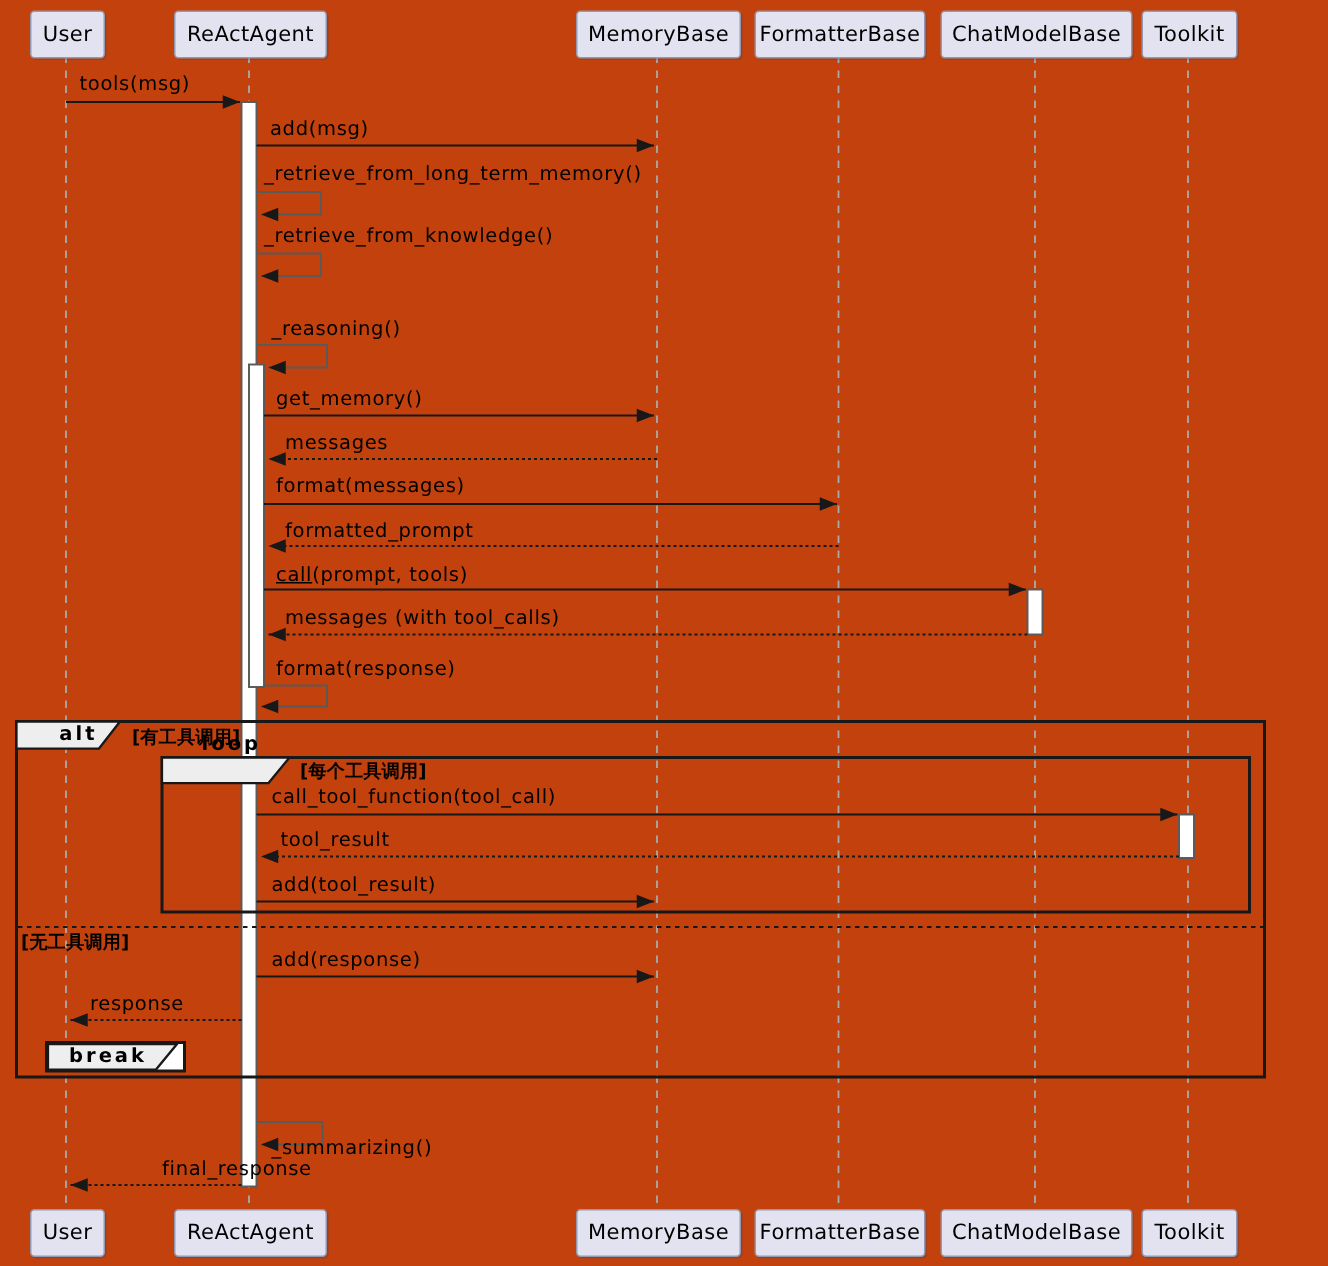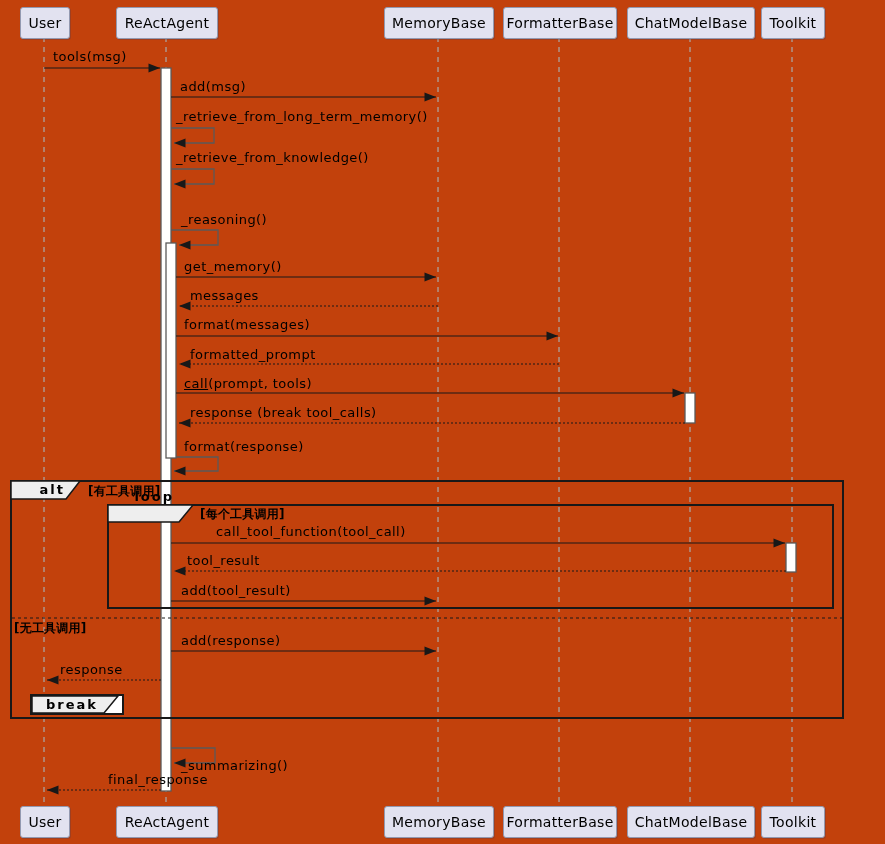--- a/index.html
+++ b/index.html
@@ -126,23 +126,23 @@
   <div class="msg" style="left:53px;top:50px;">tools(msg)</div>
   <div class="msg" style="left:180px;top:80px;">add(msg)</div>
   <div class="msg" style="left:176px;top:110px;">_retrieve_from_long_term_memory()</div>
   <div class="msg" style="left:176px;top:151px;">_retrieve_from_knowledge()</div>
   <div class="msg" style="left:181px;top:213px;">_reasoning()</div>
   <div class="msg" style="left:184px;top:260px;">get_memory()</div>
   <div class="msg" style="left:190px;top:289px;">messages</div>
   <div class="msg" style="left:184px;top:318px;">format(messages)</div>
   <div class="msg" style="left:190px;top:348px;">formatted_prompt</div>
   <div class="msg" style="left:184px;top:377px;"><span class="u">call</span><span>(prompt, tools)</span></div>
-  <div class="msg" style="left:190px;top:406px;">response (break tool_calls)</div>
+  <div class="msg" style="left:190px;top:406px;">messages (with tool_calls)</div>
   <div class="msg" style="left:184px;top:440px;">format(response)</div>
-  <div class="msg" style="left:181px;top:525px;margin-left:35px;">call_tool_function(tool_call)</div>
+  <div class="msg" style="left:181px;top:525px;">call_tool_function(tool_call)</div>
   <div class="msg" style="left:187px;top:554px;">tool_result</div>
   <div class="msg" style="left:181px;top:584px;">add(tool_result)</div>
   <div class="msg" style="left:181px;top:634px;">add(response)</div>
   <div class="msg" style="left:60px;top:663px;">response</div>
   <div class="msg" style="left:181px;top:731px;margin-top:28px;">_summarizing()</div>
   <div class="msg" style="left:60px;top:773px;margin-left:48px;">final_response</div>
 
   <div class="op" style="left:13px;top:481px;width:52px;">alt</div>
   <div class="cond" style="left:88px;top:484px;">[有工具调用]</div>
   <div class="op" style="left:110px;top:488px;width:64px;">loop</div>

